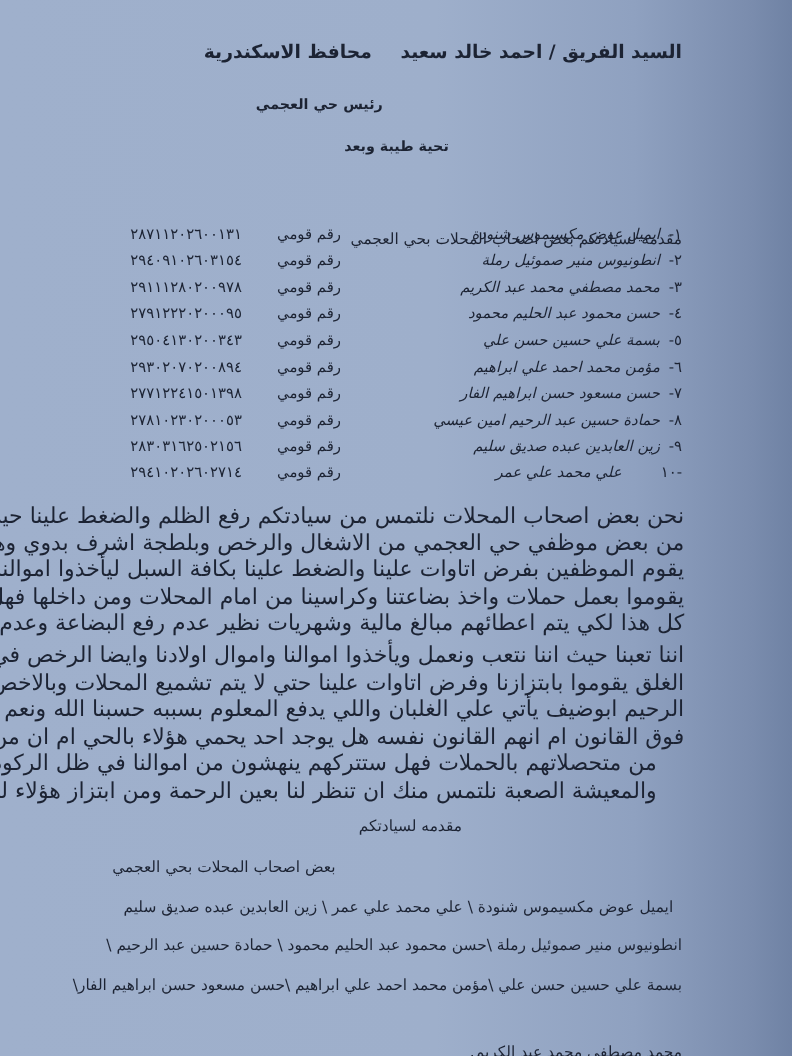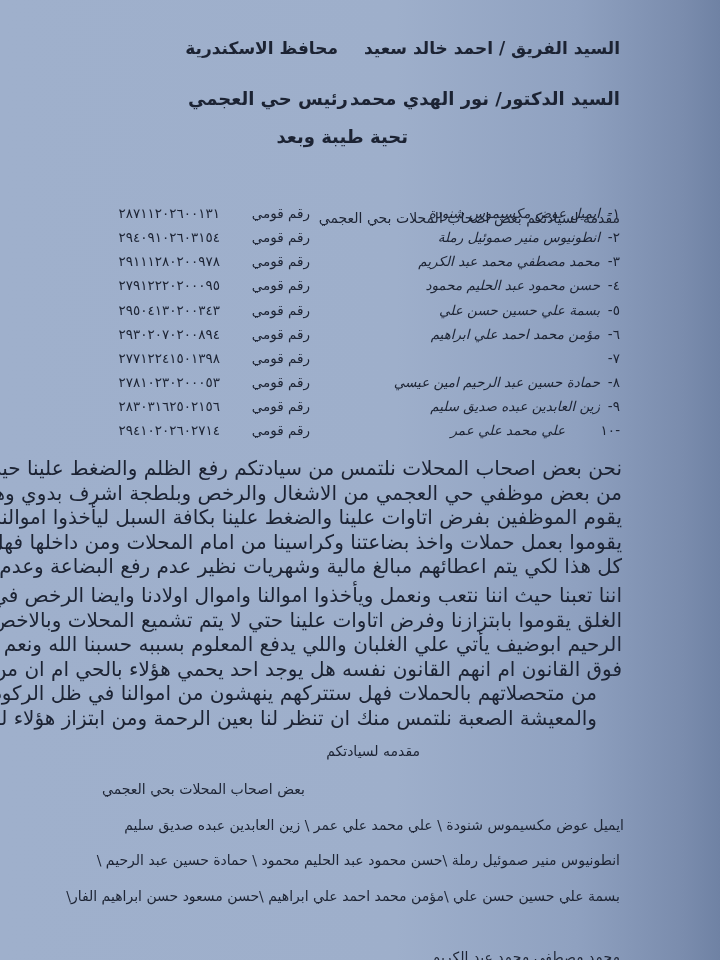--- a/index.html
+++ b/index.html
@@ -21,21 +21,21 @@
       direction: rtl;
     }
     .line {
       position: absolute;
       white-space: nowrap;
       direction: rtl;
       unicode-bidi: plaintext;
     }
     .bold { font-weight: bold; }
     .h1 { font-size: 17px; margin-left: 36px; }
-    .h2 { font-size: 18px; }
+    .h2 { font-size: 13px; }
     .body-txt { font-size: 14px; }
     .list-txt { font-size: 13.5px; }
 
     
     #hdr-gov-title   { right: 100px; top: 38px; }
     #hdr-gov-role    { right: 382px; top: 38px; }
     #hdr-chief-title { right: 100px; top: 88px; }
     #hdr-chief-role  { right: 372px; top: 88px; }
     #greeting        { right: 312px; top: 126px; }
     #intro           { right: 100px; top: 163px; margin-top: 47px; }
@@ -64,33 +64,32 @@
     }
     .para .l { display: block; white-space: nowrap; }
     .b { font-weight: normal; }
 
     #p1 { top: 456px; }
     #p2 { top: 583px; }
 
     
     #closing-label { right: 300px; top: 743px; }
     #closing-group { right: 100px; top: 781px; }
-    #sign-1 { right: 96px; top: 817px; text-align: right; }
+    #sign-1 { right: 108px; top: 817px; text-align: right; }
     #sign-2 { right: 100px; top: 852px; }
     #sign-3 { right: 100px; top: 888px; }
     #sign-4 { right: 100px; top: 913px; margin-top: 36px; }
   </style>
 </head>
 <body>
 
 <div class="page">
 
   <div id="hdr-gov-title" class="line h1 bold">السيد الفريق / احمد خالد سعيد</div>
   <div id="hdr-gov-role" class="line h1 bold">محافظ الاسكندرية</div>
-  <div id="hdr-chief-title" class="line h2 bold">السيد الدكتور/ نور الهدي محمد</div>
   <div id="hdr-chief-role" class="line h2 bold">رئيس حي العجمي</div>
   <div id="greeting" class="line h2 bold">تحية طيبة وبعد</div>
   <div id="intro" class="line body-txt">مقدمه لسيادتكم بعض اصحاب المحلات بحي العجمي</div>
 
   <div>
     <div class="row list-txt" style="top:205px">
       <span class="num">١-</span>
       <span class="name">ايميل عوض مكسيموس شنودة</span>
       <span class="lbl">رقم قومي</span>
       <span class="nid">٢٨٧١١٢٠٢٦٠٠١٣١</span>
@@ -120,20 +119,21 @@
       <span class="nid">٢٩٥٠٤١٣٠٢٠٠٣٤٣</span>
     </div>
     <div class="row list-txt" style="top:326px">
       <span class="num">٦-</span>
       <span class="name">مؤمن محمد احمد علي ابراهيم</span>
       <span class="lbl">رقم قومي</span>
       <span class="nid">٢٩٣٠٢٠٧٠٢٠٠٨٩٤</span>
     </div>
     <div class="row list-txt" style="top:350px">
       <span class="num">٧-</span>
+      <span class="name">حسن مسعود حسن ابراهيم الفار</span>
       <span class="lbl">رقم قومي</span>
       <span class="nid">٢٧٧١٢٢٤١٥٠١٣٩٨</span>
     </div>
     <div class="row list-txt" style="top:374px">
       <span class="num">٨-</span>
       <span class="name">حمادة حسين عبد الرحيم امين عيسي</span>
       <span class="lbl">رقم قومي</span>
       <span class="nid">٢٧٨١٠٢٣٠٢٠٠٠٥٣</span>
     </div>
     <div class="row list-txt" style="top:398px">

